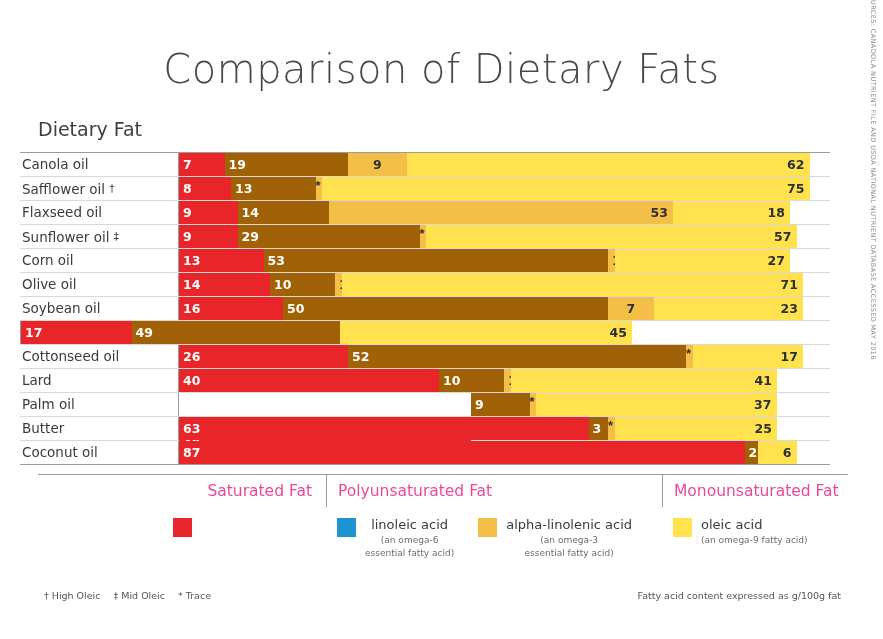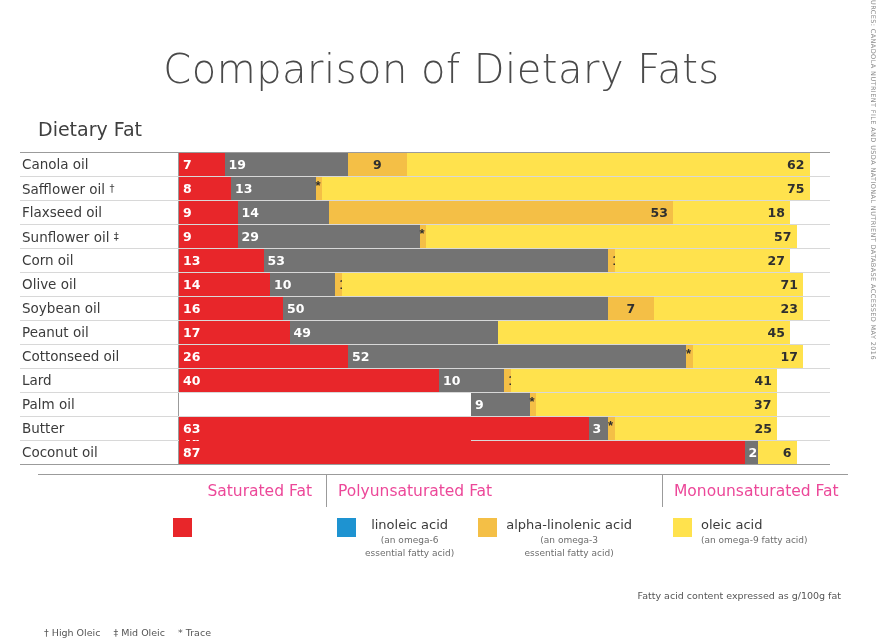--- a/index.html
+++ b/index.html
@@ -96,21 +96,21 @@
     position: absolute;
     top: 0;
     line-height: 23px;
     font-size: 12.5px;
     font-weight: bold;
     color: #ffffff;
     font-family: "DejaVu Sans", sans-serif;
     white-space: nowrap;
   }
   .seg.sat   { background: #e8262a; }
-  .seg.lin   { background: #737373; }
+  .seg.lin   { background: #a16207; }
   .seg.ala   { background: #f4bf46; }
   .seg.ole   { background: #ffe24d; }
   .seg .val.left  { left: 4px; }
   .seg .val.right { right: 5px; }
   .seg.ala .val, .seg.ole .val { color: #2f2f2f; }
   .star {
     position: absolute;
     top: 1px;
     font-size: 13px;
     font-weight: bold;
@@ -227,21 +227,20 @@
   }
 
   
   .footnotes {
     position: absolute;
     left: 44px;
     top: 590px;
     font-size: 9.5px;
     color: #555;
     font-family: "DejaVu Sans", sans-serif;
-    margin-top: 37px;
   }
   .footnotes span { margin-right: 10px; }
   .footer-note {
     position: absolute;
     right: 42px;
     top: 590px;
     font-size: 9.5px;
     color: #555;
     font-family: "DejaVu Sans", sans-serif;
   }
@@ -371,21 +370,20 @@
           </div>
           <div class="seg ala" style="width: 45.5px;">
             <span class="val" style="left: 50%; transform: translateX(-50%);">7</span>
           </div>
           <div class="seg ole" style="width: 149.5px;">
             <span class="val right">23</span>
           </div>
         </div>
       </div>
       <div class="row">
-        <div class="row-label">Peanut oil</div>
         <div class="bars">
           <div class="seg sat" style="width: 110.5px;">
             <span class="val left">17</span>
           </div>
           <div class="seg lin" style="width: 208px;">
             <span class="val left">49</span>
           </div>
           <div class="seg ole" style="width: 292.5px;">
             <span class="val right">45</span>
           </div>

